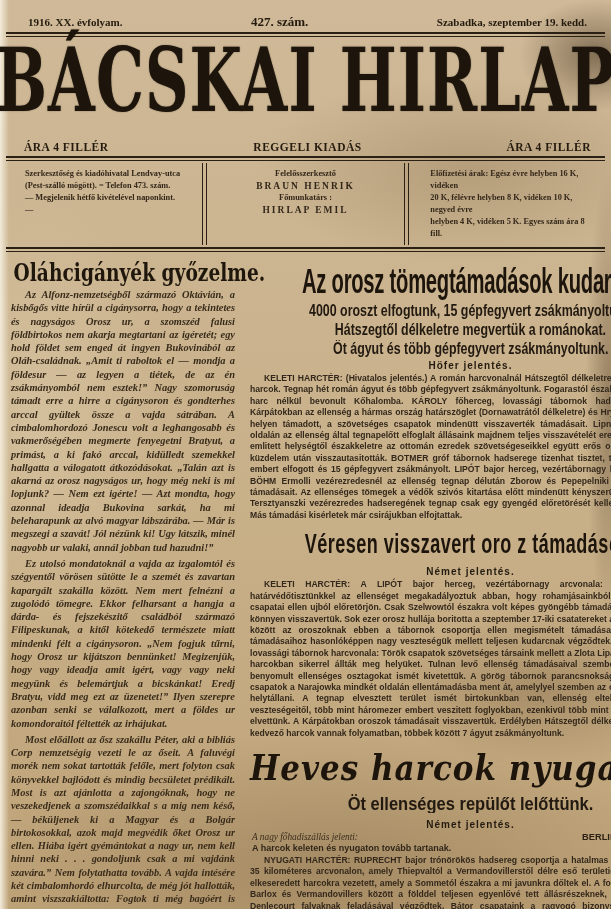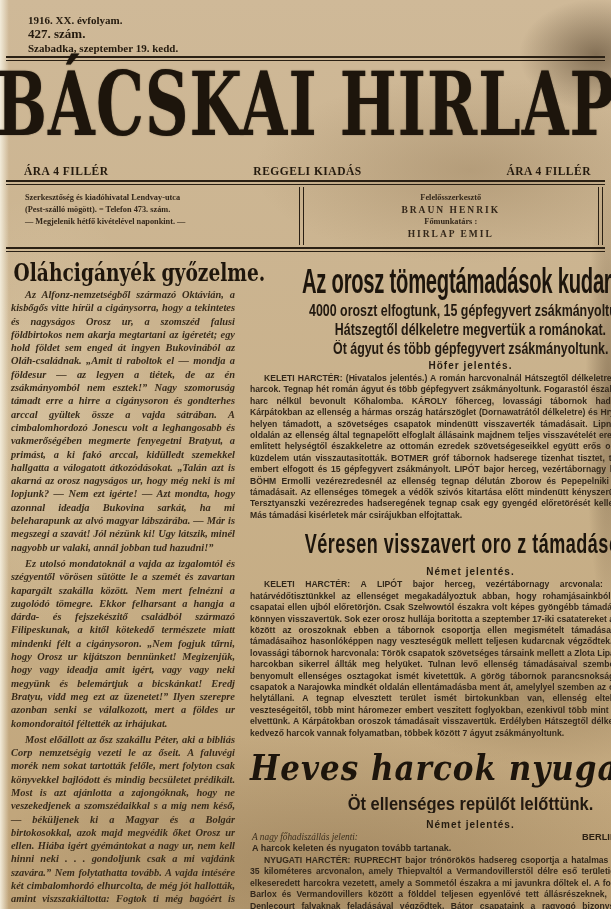--- a/index.html
+++ b/index.html
@@ -19,21 +19,21 @@
       radial-gradient(ellipse 230px 110px at 540px 690px, rgba(108,84,52,.32), transparent 70%),
       radial-gradient(ellipse 480px 190px at 330px 870px, rgba(100,77,47,.30), transparent 72%),
       radial-gradient(ellipse 180px 340px at 40px 430px, rgba(250,241,216,.22), transparent 70%),
       linear-gradient(180deg,#cfb998 0%,#c8b089 55%,#bfa378 100%);
     font-family:"Liberation Serif",serif;
   }
   .rule2{border-top:2px solid #2a2014;border-bottom:1px solid #2a2014;height:2px;margin:0 6px;}
 
   
   .dateline{display:flex;justify-content:space-between;align-items:baseline;
-    padding:14px 24px 2px 28px;font-weight:bold;font-size:11px;color:#241a0e;flex-direction:column;}
+    padding:14px 24px 2px 28px;font-weight:bold;font-size:11px;color:#241a0e;}
   .dateline .c{font-size:13px;}
   .masthead-wrap{height:104px;text-align:center;overflow:visible;text-decoration:underline;}
   .masthead{display:inline-block;font-family:"DejaVu Serif",serif;font-weight:bold;
     font-size:58px;letter-spacing:1px;white-space:nowrap;color:#1d150c;
     transform:scale(1.04,1.5);transform-origin:50% 22%;
     text-shadow:0 0 1px rgba(29,21,12,.6);}
   .priceline{display:flex;justify-content:space-between;align-items:flex-end;
     padding:0 20px 3px 24px;font-weight:bold;font-size:11.5px;letter-spacing:.5px;color:#241a0e;}
   .infobar{display:flex;align-items:stretch;margin:2px 6px;}
   .infobox{flex:1;padding:5px 19px;font-size:8.3px;line-height:12px;color:#33271a;font-weight:bold;}
@@ -110,20 +110,25 @@
       <div>— Megjelenik hétfő kivételével naponkint. —</div>
     </div>
     <div class="vdiv"></div>
     <div class="infobox center">
       <div>Felelősszerkesztő</div>
       <div class="big">BRAUN HENRIK</div>
       <div>Főmunkatárs :</div>
       <div class="big">HIRLAP EMIL</div>
     </div>
     <div class="vdiv"></div>
+    <div class="infobox">
+      <div>Előfizetési árak: Egész évre helyben 16 K, vidéken</div>
+      <div>20 K, félévre helyben 8 K, vidéken 10 K, negyed évre</div>
+      <div>helyben 4 K, vidéken 5 K. Egyes szám ára 8 fill.</div>
+    </div>
   </div>
   <div class="rule2"></div>
 
   <div class="bodygrid">
 
     <div class="colL">
       <div class="lTitle-wrap">
         <span class="lTitle">Oláhcigányék győzelme.</span>
       </div>
       <div class="lBody">

